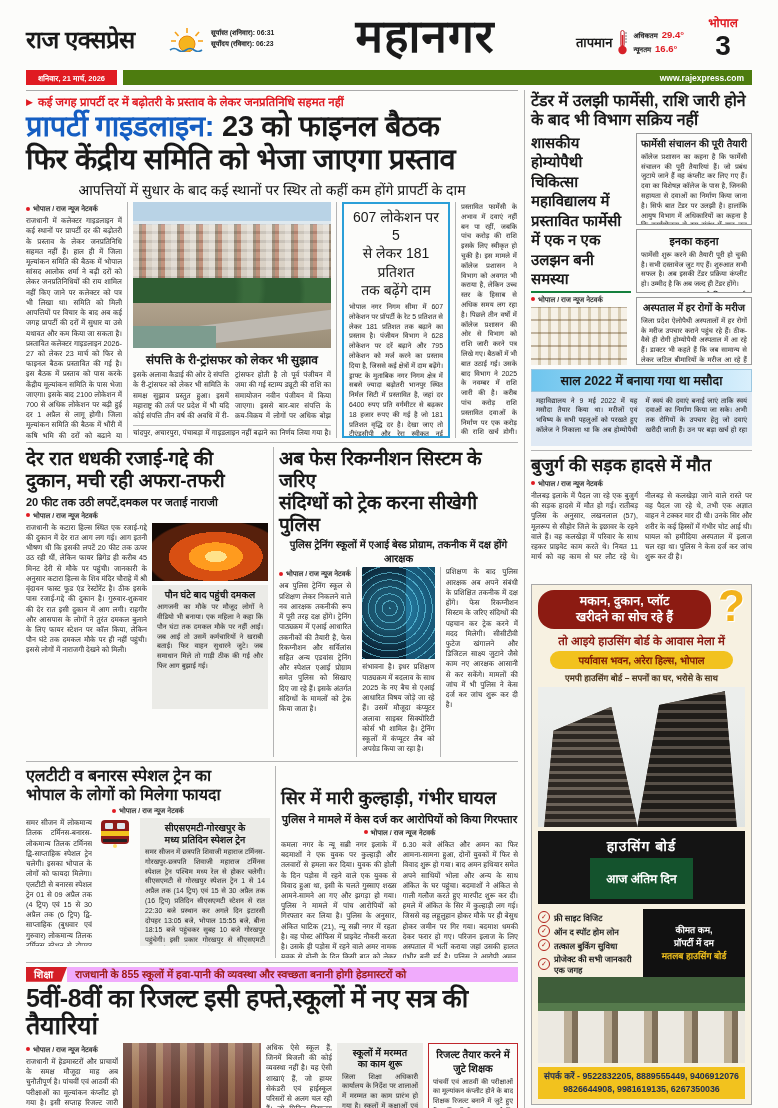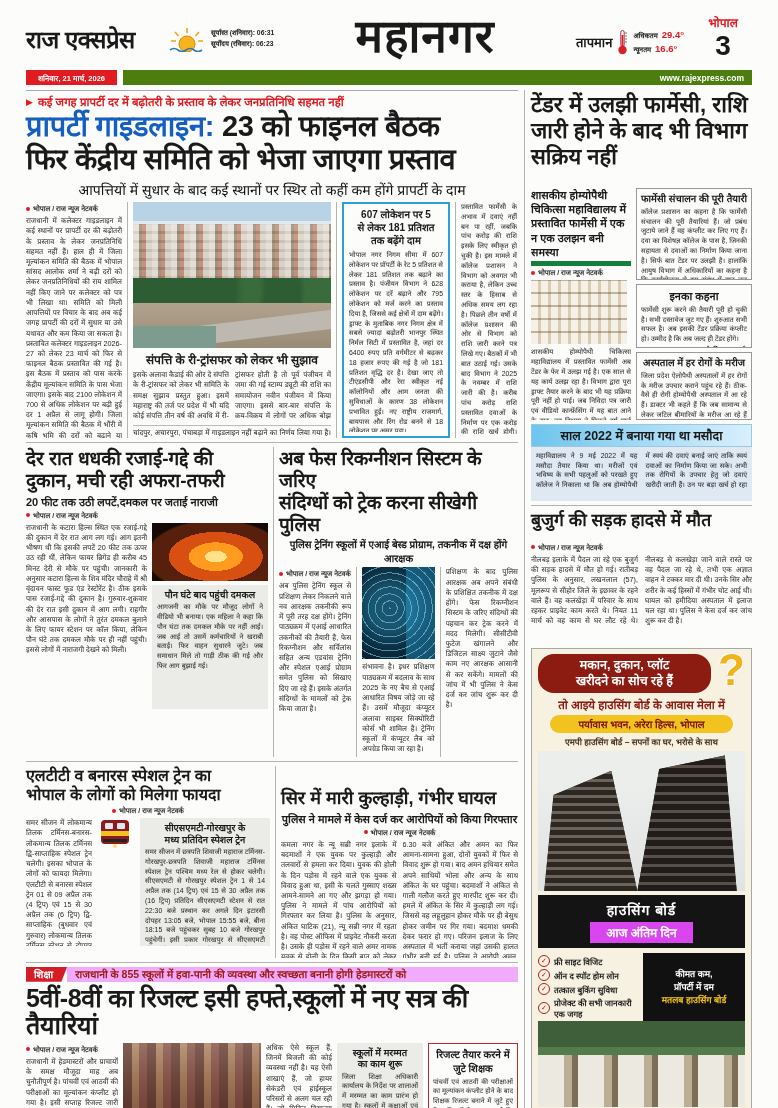--- a/index.html
+++ b/index.html
@@ -41,21 +41,21 @@
   .kicker{color:#e01b22;font-weight:800;font-size:11.5px;border-top:1px solid #aaa;padding:3px 0 1px;display:flex;gap:5px;align-items:center}
   .tri{color:#e01b22;font-size:9px}
   .lead-hl{font-size:29px;font-weight:800;line-height:1.14;letter-spacing:-.3px}
   .lead-hl .blue{color:#155ec2}
   .lead-sub{font-size:14px;font-weight:500;text-align:center;margin:4px 0 3px;color:#111}
   .lead-cols{display:flex;gap:5px;height:236px;overflow:hidden}
   .lc1{width:96px;flex:none}
   .lcmid{width:198px;flex:none}
   .lc4{width:56px;flex:none}
   .rate-box{width:108px;flex:none;border:2px solid #2b9fd8;padding:4px 5px;box-sizing:border-box;overflow:hidden}
-  .rate-box h4{margin:0 0 3px;text-align:center;font-size:10px;font-weight:700;line-height:1.3}
+  .rate-box h4{margin:0 0 3px;text-align:center;font-size:14px;font-weight:400;line-height:1.3}
   .transfer-h{font-size:12px;font-weight:800;text-align:center;margin:3px 0 2px}
   .transfer-b{column-count:2;column-gap:6px}
   .lead-note{font-size:7.2px;line-height:1.4;border-top:1px solid #bbb;margin-top:3px;padding-top:2px;text-align:justify}
   
   .ph{position:relative;overflow:hidden;flex:none}
   .ph-city{height:146px;background:linear-gradient(180deg,#b9d3e6 0 13%,#dfe9ef 13% 16%,#cfc4b2 16%,#b7a893 60%,#9a8d77)}
   .ph-city .blocks{position:absolute;left:0;right:0;top:15%;height:38%;
      background:repeating-linear-gradient(90deg,rgba(255,255,255,.55) 0 6px,rgba(120,100,80,.4) 6px 9px,rgba(195,75,50,.3) 9px 13px,rgba(255,255,255,.4) 13px 19px),
      repeating-linear-gradient(0deg,rgba(80,70,60,.3) 0 3px,transparent 3px 9px)}
   .ph-city .green{position:absolute;left:0;right:0;top:52%;height:17%;
@@ -76,24 +76,24 @@
      linear-gradient(180deg,#c7b39f 0,#9a7b63 45%,#6b4a3a)}
   .ph-towers{height:140px;background:linear-gradient(180deg,#eceeec 0 20%,#dfe3e2)}
   .ph-towers .t1{position:absolute;left:3%;top:14%;bottom:0;width:45%;
      background:repeating-linear-gradient(0deg,#2c2722 0 5px,#6b6258 5px 8px),#4a423a;clip-path:polygon(0 100%,10% 20%,72% 0,100% 100%)}
   .ph-towers .t2{position:absolute;right:4%;top:3%;bottom:0;width:48%;
      background:repeating-linear-gradient(0deg,#1f1c19 0 6px,#585048 6px 9px),#3a332d;clip-path:polygon(0 100%,22% 10%,88% 0,100% 100%)}
   .ph-houses{height:86px;background:
      linear-gradient(180deg,#3f5e3a 0 30%,#557a4c 30% 40%,transparent 40%),
      repeating-linear-gradient(90deg,#ece9e1 0 26px,#bcae96 26px 34px,#7d6e58 34px 40px),#dcd8cd}
   
-  .ph-hl{font-size:22px;font-weight:800;line-height:1.18;margin:2px 0 18px}
+  .ph-hl{font-size:16px;font-weight:800;line-height:1.18;margin:2px 0 3px}
   .pharma-row{display:flex;gap:5px;height:232px;overflow:hidden}
   .pharma-left{width:100px;flex:none}
-  .pharma-sub{font-size:11px;font-weight:800;line-height:1.3;border-bottom:5px solid #15803d;padding-bottom:2px;margin-bottom:2px}
+  .pharma-sub{font-size:15px;font-weight:800;line-height:1.3;border-bottom:2px solid #15803d;padding-bottom:2px;margin-bottom:2px}
   .pharma-right{flex:1;min-width:0;display:flex;flex-direction:column;gap:4px}
   .wbox{border:1px solid #999;padding:3px 4px;overflow:hidden}
   .wbox h5{margin:0 0 2px;font-size:9.8px;font-weight:800;text-align:center}
   .wbox .body-txt{font-size:6.9px}
   .quote-attr{text-align:right;font-size:6.8px;line-height:1.3;margin-top:2px}
   .quote-attr .nm{font-weight:800}
   .rsq{display:inline-block;width:5px;height:5px;background:#d01f1f;margin-right:3px}
   .masauda{margin-top:4px}
   .masauda-h{background:linear-gradient(90deg,#6ec5ee,#d9effc);font-size:12.5px;font-weight:800;text-align:center;padding:2px 0;border:1px solid #9cc7e0}
   .masauda-b{background:#dfe9f4;padding:4px 5px;column-count:2;column-gap:8px;font-size:6.9px;line-height:1.4;text-align:justify;height:46px;overflow:hidden}
@@ -103,34 +103,34 @@
   .story-hl.light{font-weight:600;letter-spacing:-.2px}
   .story-sub{font-size:11px;font-weight:600;margin:1px 0 2px}
   .story-sub.bold{font-weight:800;font-size:10px;text-align:center}
   .fire{width:242px;flex:none}
   .fire-row{display:flex;gap:5px;height:186px;overflow:hidden}
   .fire-right{width:116px;flex:none;display:flex;flex-direction:column;gap:4px}
   .face{flex:1;min-width:0}
   .face-cols{display:flex;gap:5px;height:190px;overflow:hidden}
   .face-col{flex:1;min-width:0}
   
-  .elder-hl{font-size:17.5px;font-weight:800;line-height:1.15;margin:2px 0 13px}
+  .elder-hl{font-size:17.5px;font-weight:800;line-height:1.15;margin:2px 0 4px}
   .elder-body{column-count:2;column-gap:7px;height:88px}
   .ad{border:1px solid #a8a8a8;background:#f7f1e1;margin-top:5px;padding:5px 6px;box-sizing:border-box;overflow:hidden}
   .ad-pill-row{position:relative;padding-right:34px}
   .ad-pill{background:#8c1b12;border-radius:16px;color:#fff;font-weight:800;font-size:12.5px;text-align:center;line-height:1.25;padding:4px 6px}
   .ad-q{position:absolute;right:0;top:-6px;font-size:44px;font-weight:900;color:#f2b21b;text-shadow:1px 1px 0 #fff,-1px -1px 0 #fff;line-height:1}
   .ad-invite{color:#8c1b12;font-weight:800;font-size:11.5px;text-align:center;margin:4px 0 3px}
   .ad-venue{background:#f2c21e;border-radius:10px;color:#7a1508;font-weight:800;font-size:10px;text-align:center;padding:2px 4px;margin:0 12px}
   .ad-tagline{color:#4a351d;font-weight:700;font-size:8.5px;text-align:center;margin:3px 0 4px}
   .ad-black{background:#141414;margin-top:4px;padding:5px 4px;text-align:center}
   .ad-brand{color:#fff;font-weight:800;font-size:14px;letter-spacing:1px}
   .ad-event{color:#fff;font-weight:900;font-size:24px;line-height:1.15;
      text-shadow:1px 1px 0 #c22,-1px -1px 0 #c22,1px -1px 0 #c22,-1px 1px 0 #c22}
-  .ad-today{display:inline-block;background:#d946ef;color:#fff;font-weight:800;font-size:12px;padding:2px 16px;margin-top:3px}
+  .ad-today{display:inline-block;background:#14532d;color:#fff;font-weight:800;font-size:12px;padding:12px 16px;margin-top:3px}
   .ad-chkrow{display:flex;gap:5px;margin-top:5px;align-items:stretch}
   .ad-chklist{flex:1;min-width:0}
   .chk{display:flex;align-items:center;gap:4px;font-size:8.3px;font-weight:700;color:#222;margin:2px 0}
   .chkicon{width:10px;height:10px;flex:none;border-radius:50%;border:1.4px solid #b02018;color:#b02018;
      display:inline-flex;align-items:center;justify-content:center;font-size:7px;font-weight:900}
   .chkicon::before{content:"✓"}
   .ad-usp{width:96px;flex:none;background:#111;color:#fff;font-weight:800;font-size:9px;text-align:center;
      display:flex;flex-direction:column;justify-content:center;gap:2px;padding:3px;line-height:1.2}
   .ad-usp .u3{color:#f2c21e}
   .ad-contact{background:#f2c21e;color:#1b2a55;font-weight:800;font-size:8.8px;text-align:center;padding:3px 2px;line-height:1.45;margin-top:4px}

